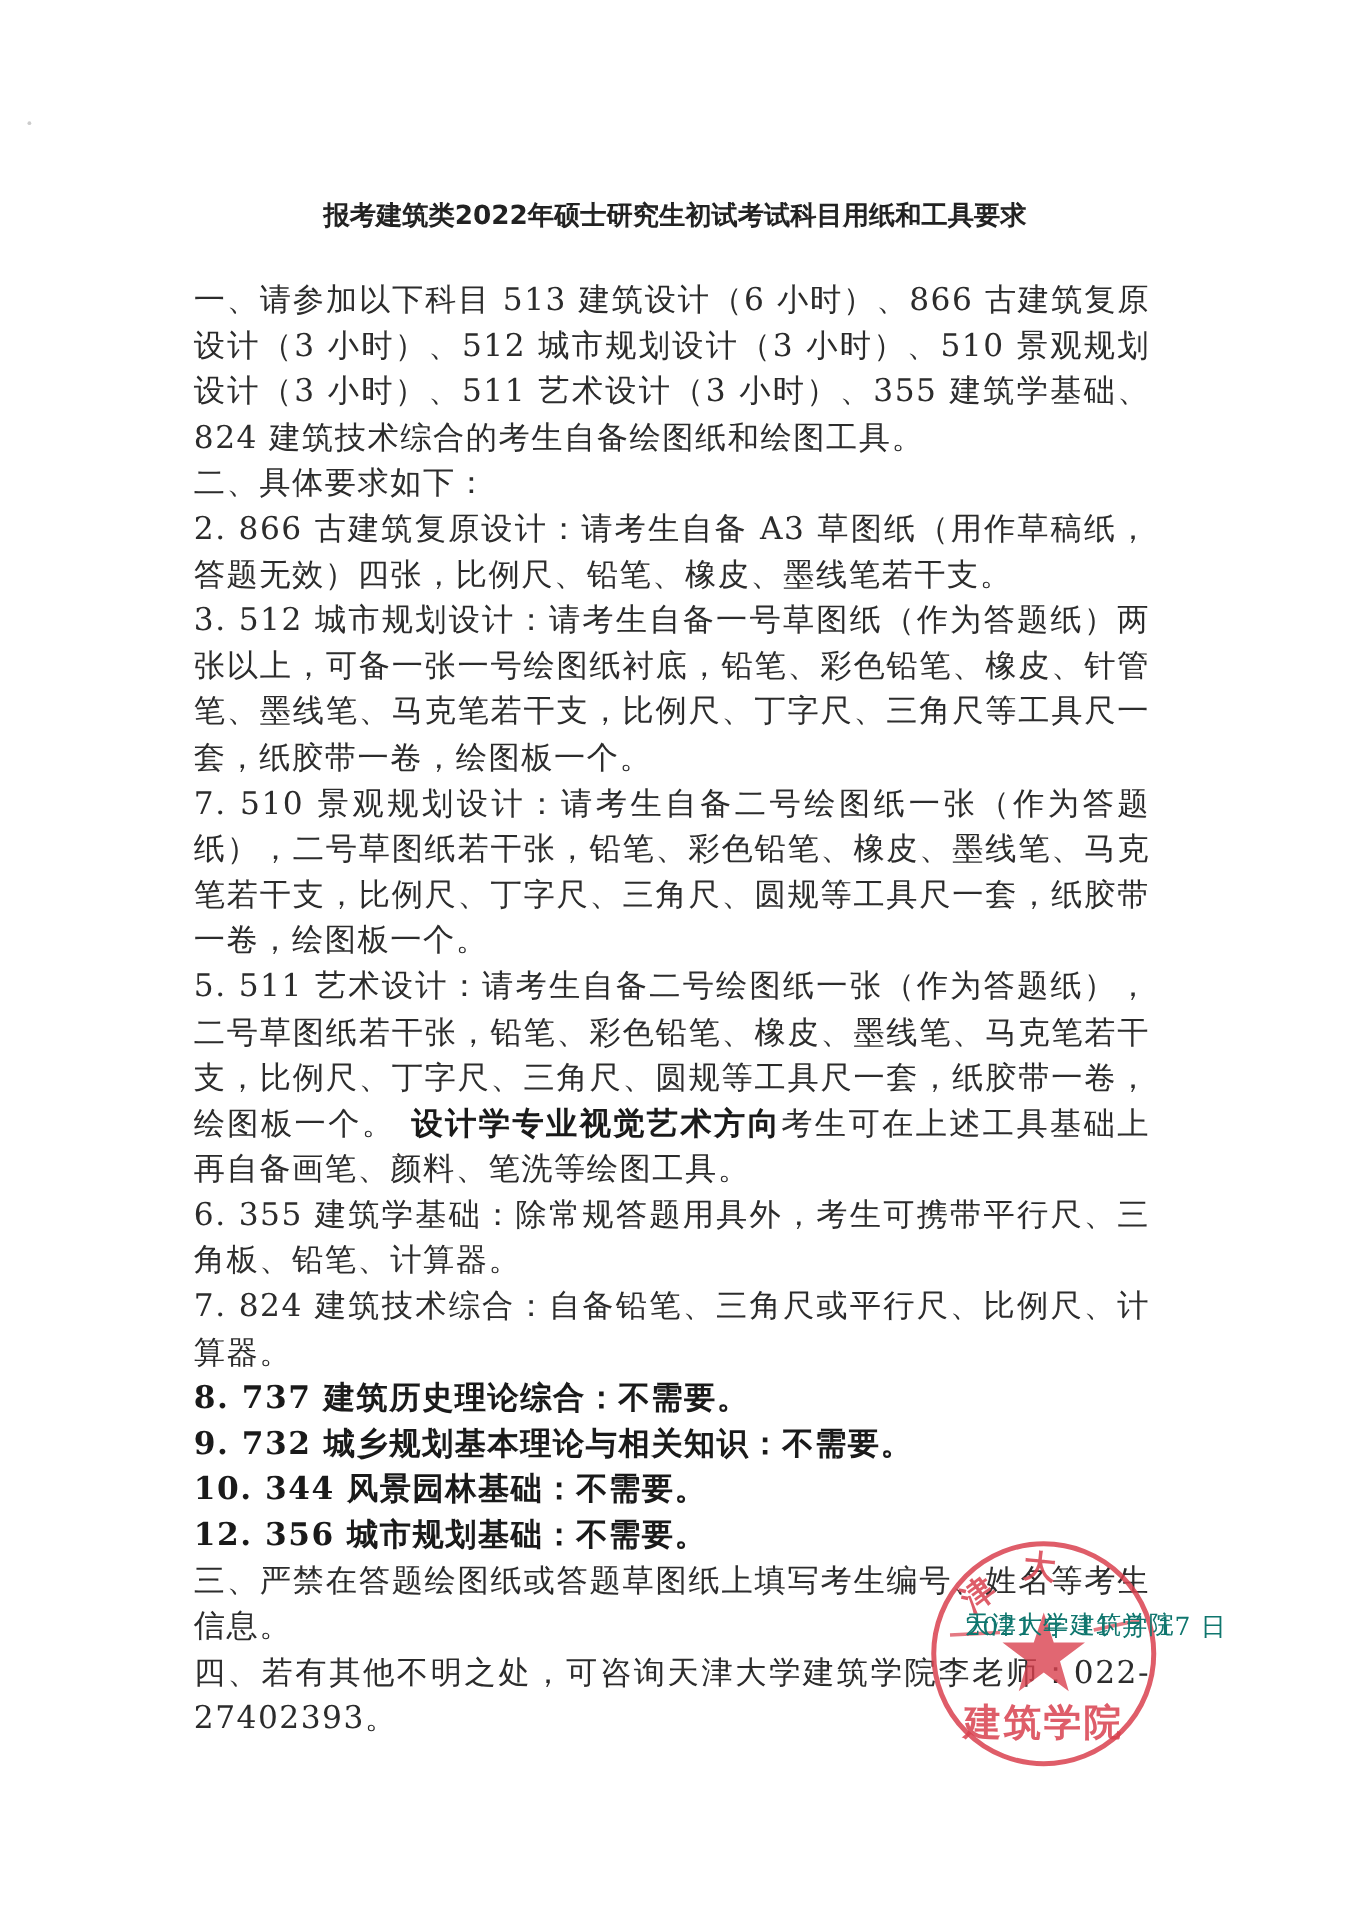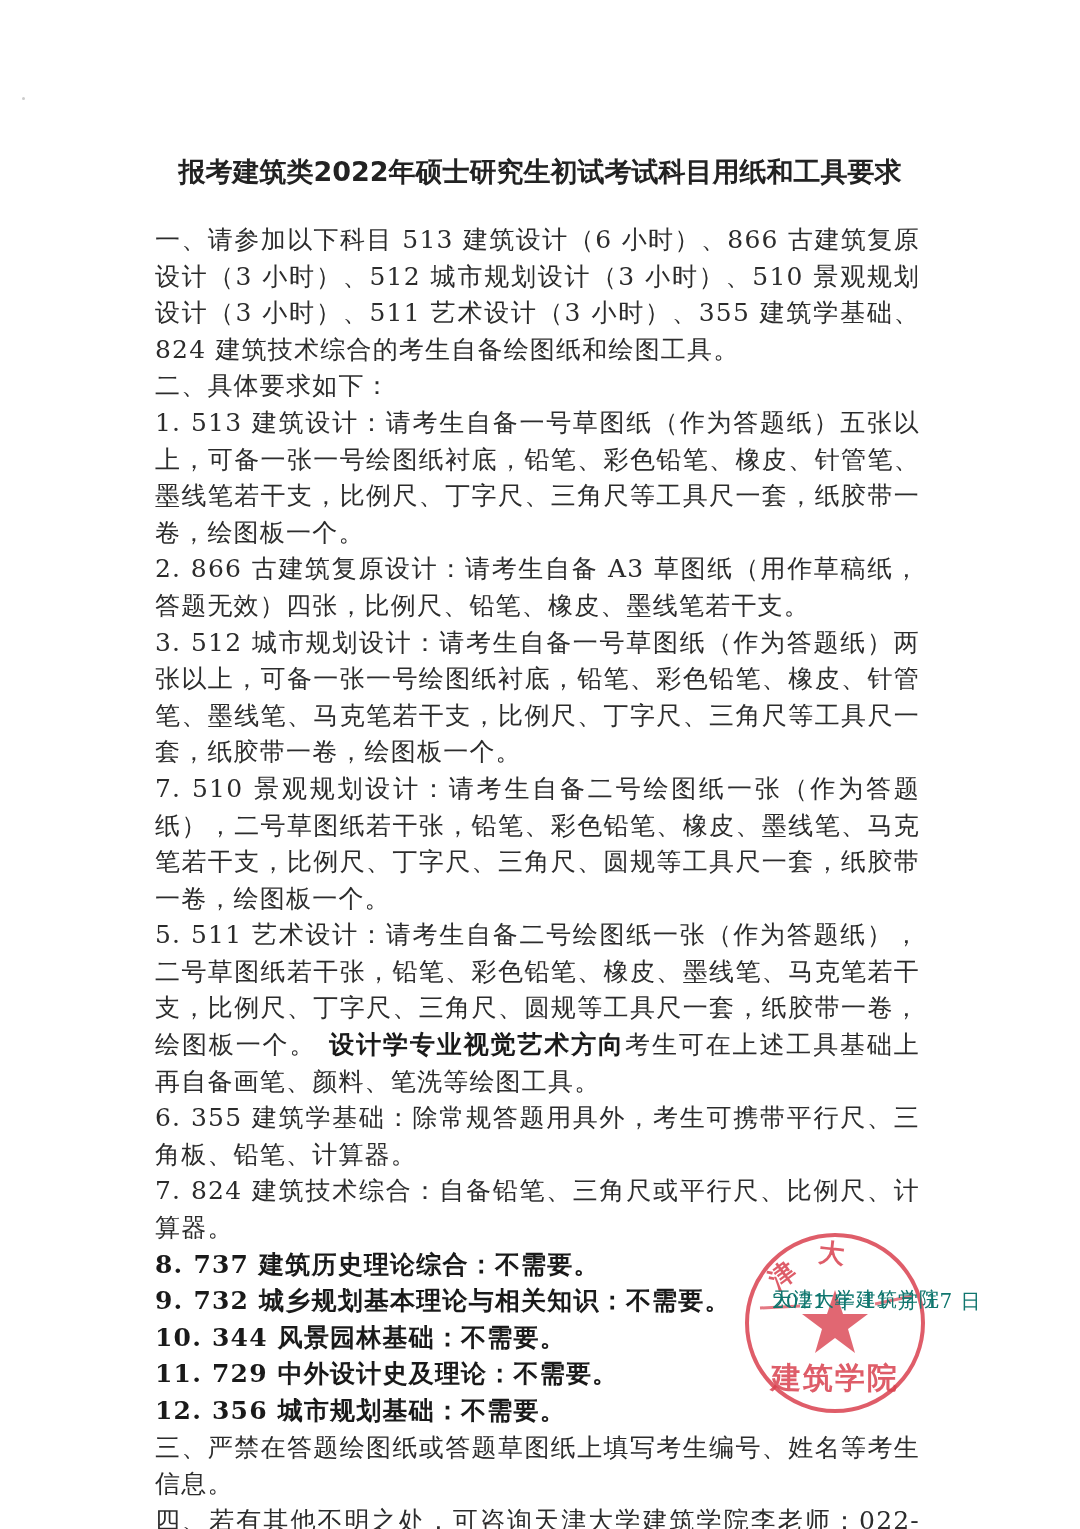--- a/index.html
+++ b/index.html
@@ -22,21 +22,21 @@
       height: 1529px;
     }
     .title {
       position: absolute;
       left: 150px;
       top: 150px;
       width: 780px;
       text-align: center;
       font-family: "DejaVu Sans", "Liberation Sans", sans-serif;
       font-weight: bold;
-      font-size: 27px;
+      font-size: 21px;
       letter-spacing: 0px;
       color: #222;
       line-height: 44px;
     }
     .body {
       position: absolute;
       left: 155px;
       top: 222px;
       width: 765px;
       font-size: 25px;
@@ -89,31 +89,29 @@
 <div class="page">
 
   <div class="dot" style="left:22px; top:97px;"></div>
 
   <div class="title">报考建筑类2022年硕士研究生初试考试科目用纸和工具要求</div>
 
   <div class="body">
     <p class="para">一、请参加以下科目 513 建筑设计（6 小时）、866 古建筑复原设计（3 小时）、512 城市规划设计（3 小时）、510 景观规划设计（3 小时）、511 艺术设计（3 小时）、355 建筑学基础、824 建筑技术综合的考生自备绘图纸和绘图工具。</p>
     <p class="para">二、具体要求如下：</p>
 
-    <p class="para">1. 513 建筑设计：请考生自备一号草图纸（作为答题纸）五张以上，可备一张一号绘图纸衬底，铅笔、彩色铅笔、橡皮、针管笔、墨线笔若干支，比例尺、丁字尺、三角尺等工具尺一套，纸胶带一卷，绘图板一个。</p>
     <p class="para">2. 866 古建筑复原设计：请考生自备 A3 草图纸（用作草稿纸，答题无效）四张，比例尺、铅笔、橡皮、墨线笔若干支。</p>
     <p class="para">3. 512 城市规划设计：请考生自备一号草图纸（作为答题纸）两张以上，可备一张一号绘图纸衬底，铅笔、彩色铅笔、橡皮、针管笔、墨线笔、马克笔若干支，比例尺、丁字尺、三角尺等工具尺一套，纸胶带一卷，绘图板一个。</p>
     <p class="para">7. 510 景观规划设计：请考生自备二号绘图纸一张（作为答题纸），二号草图纸若干张，铅笔、彩色铅笔、橡皮、墨线笔、马克笔若干支，比例尺、丁字尺、三角尺、圆规等工具尺一套，纸胶带一卷，绘图板一个。</p>
     <p class="para"><span>5. 511 艺术设计：请考生自备二号绘图纸一张（作为答题纸），二号草图纸若干张，铅笔、彩色铅笔、橡皮、墨线笔、马克笔若干支，比例尺、丁字尺、三角尺、圆规等工具尺一套，纸胶带一卷，绘图板一个。</span><span class="inline-bold">设计学专业视觉艺术方向</span><span>考生可在上述工具基础上再自备画笔、颜料、笔洗等绘图工具。</span></p>
     <p class="para">6. 355 建筑学基础：除常规答题用具外，考生可携带平行尺、三角板、铅笔、计算器。</p>
     <p class="para">7. 824 建筑技术综合：自备铅笔、三角尺或平行尺、比例尺、计算器。</p>
     <p class="para bold">8. 737 建筑历史理论综合：不需要。</p>
     <p class="para bold">9. 732 城乡规划基本理论与相关知识：不需要。</p>
     <p class="para bold">10. 344 风景园林基础：不需要。</p>
-    <p class="para bold">11. 729 中外设计史及理论：不需要。</p>
     <p class="para bold">12. 356 城市规划基础：不需要。</p>
 
     <p class="para">三、严禁在答题绘图纸或答题草图纸上填写考生编号、姓名等考生信息。</p>
     <p class="para">四、若有其他不明之处，可咨询天津大学建筑学院李老师：022-27402393。</p>
   </div>
 
   <svg class="stamp" viewBox="0 0 190 190" xmlns="http://www.w3.org/2000/svg">
     <defs>
       <path id="arcTop" d="M 30 100 A 65 65 0 0 1 160 100"></path>
     </defs>

